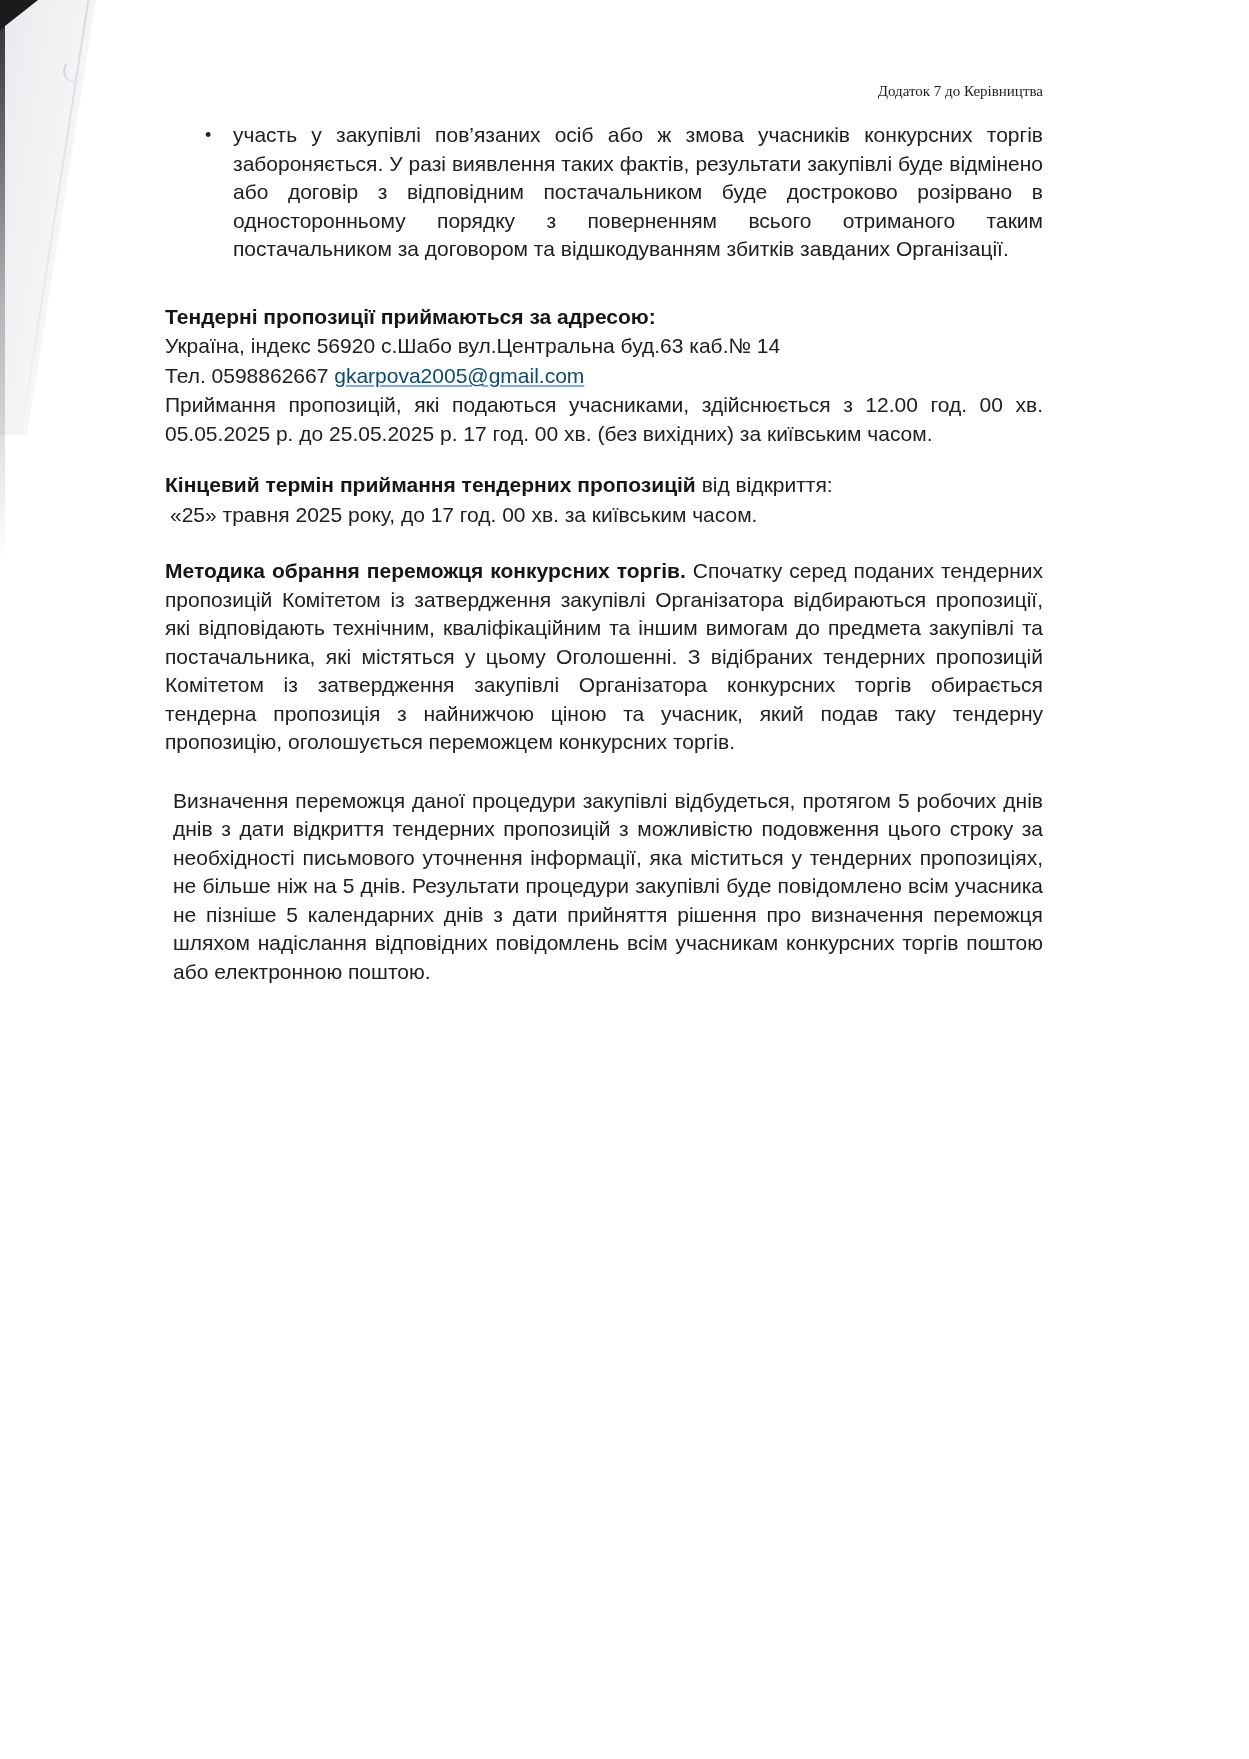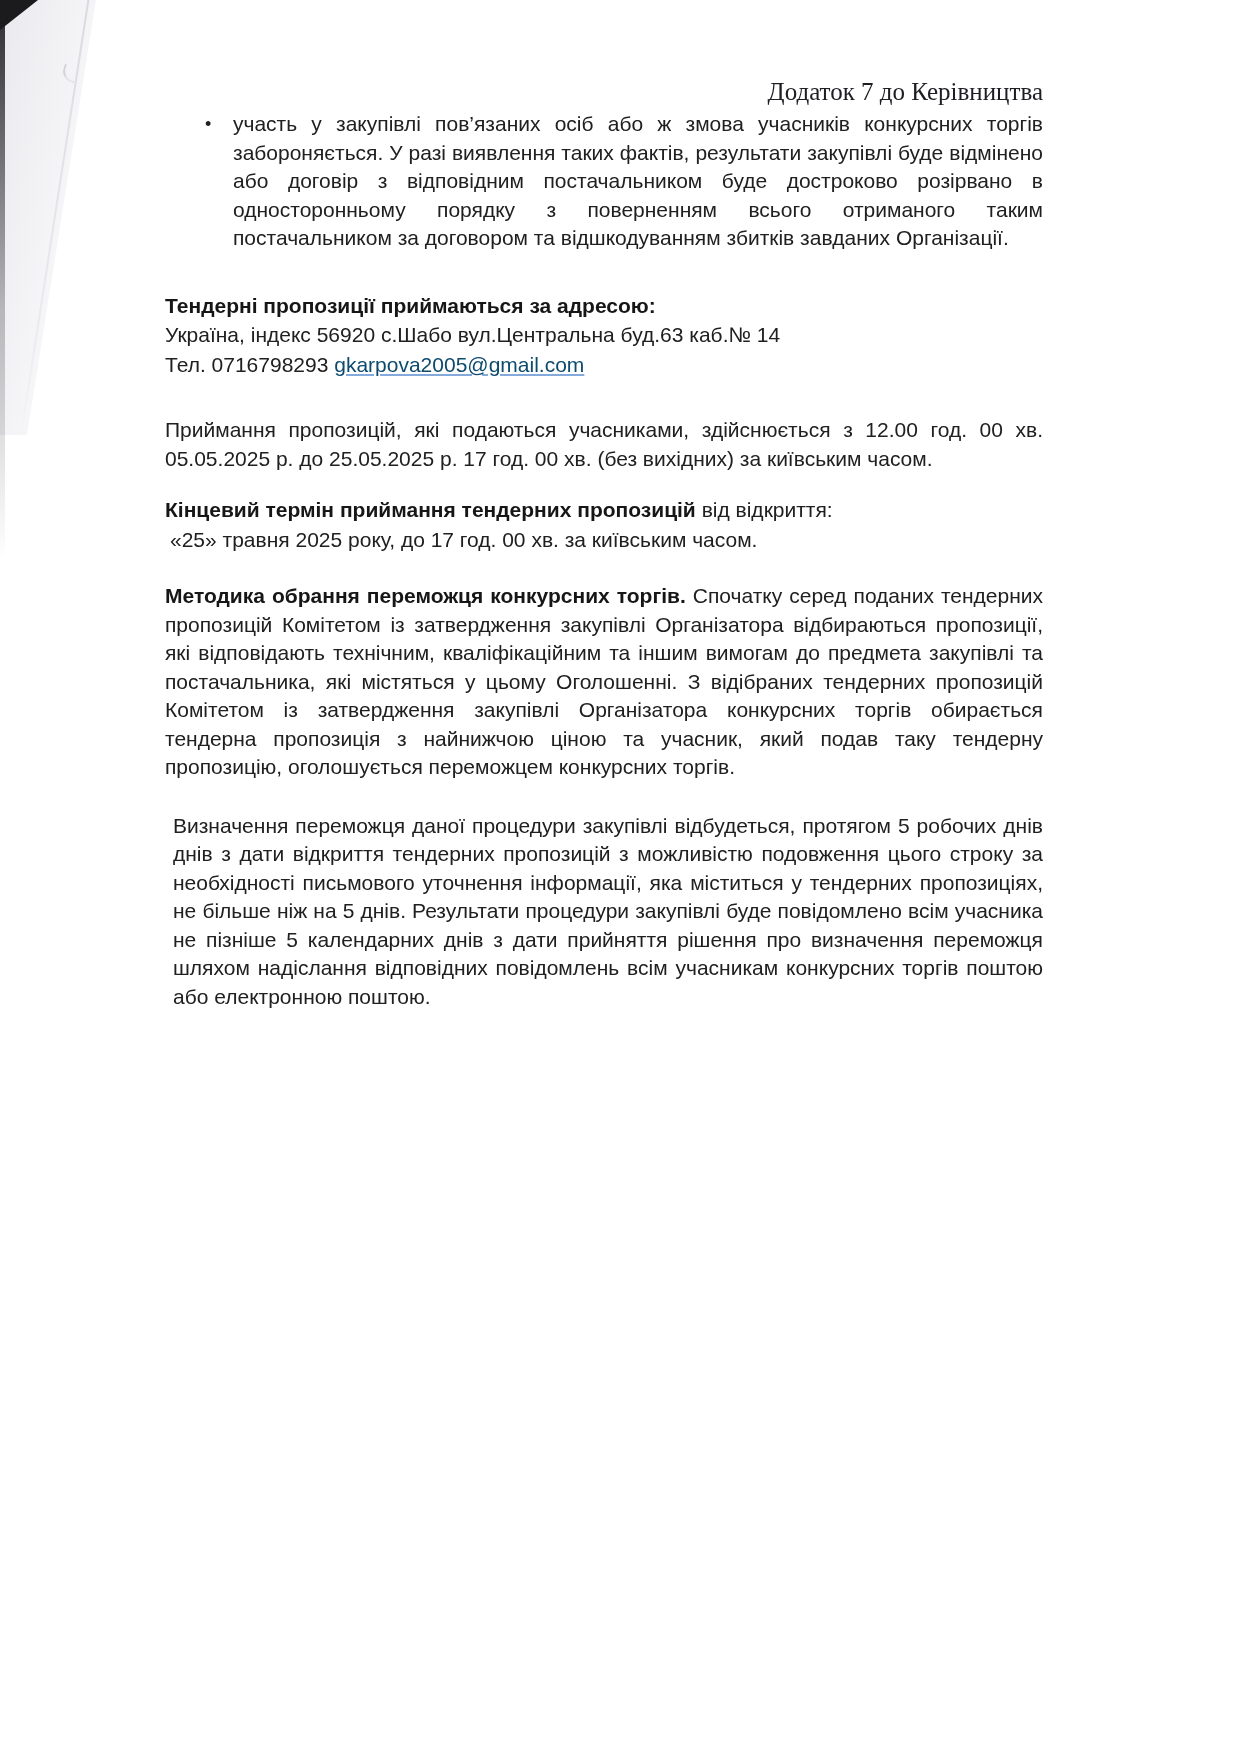--- a/index.html
+++ b/index.html
@@ -39,34 +39,34 @@
   }
 
   .content {
     position:absolute; left:165px; top:78px; width:878px;
     font-size:21px; line-height:28.5px;
   }
   p { margin:0; }
   .doc-header {
     text-align:right;
     font-family:"Liberation Serif","DejaVu Serif",serif;
-    font-size:25px; line-height:27px;
+    font-size:15px; line-height:27px;
     color:#1d1d24;
-    margin-bottom:5px;
+    margin-bottom:16px;
   }
   .bullet-row { display:flex; align-items:flex-start; }
   .bullet {
     flex:0 0 68px; box-sizing:border-box; padding-left:40px;
     font-size:18px; line-height:28.5px;
   }
   .para { text-align:justify; }
   .bold { font-weight:700; color:#161616;margin-top:45px; }
   .addr-heading { margin-top:39px; }
   .addr-line, .phone-line { line-height:30px; }
-  .acceptance { margin-top:36px; }
+  .acceptance { }
   .deadline-heading { margin-top:22px; line-height:30px; }
   .deadline-date { line-height:30px; padding-left:5px; }
   .method { margin-top:27px; }
   .winner { margin-top:30px;margin-left:8px; }
   .email {
     color:#0c4a6e;
     text-decoration:underline;
     text-decoration-color:#84aadb;
     cursor:pointer;
   }
@@ -87,21 +87,21 @@
     <p class="doc-header">Додаток 7 до Керівництва</p>
 
     <div class="bullet-row">
       <span class="bullet">•</span>
       <p class="para">участь у закупівлі пов’язаних осіб або ж змова учасників конкурсних торгів забороняється. У разі виявлення таких фактів, результати закупівлі буде відмінено або договір з відповідним постачальником буде достроково розірвано в односторонньому порядку з поверненням всього отриманого таким постачальником за договором та відшкодуванням збитків завданих Організації.</p>
     </div>
 
     <p class="addr-heading bold">Тендерні пропозиції приймаються за адресою:</p>
     <p class="addr-line">Україна, індекс 56920 с.Шабо вул.Центральна буд.63 каб.№ 14</p>
     <p class="phone-line">
-      <span>Тел. 0716798293</span>
+      <span>Тел. 0598862667</span>
       <a class="email">gkarpova2005@gmail.com</a>
     </p>
 
     <p class="para acceptance">Приймання пропозицій, які подаються учасниками, здійснюється з 12.00 год. 00 хв. 05.05.2025 р. до 25.05.2025 р. 17 год. 00 хв. (без вихідних) за київським часом.</p>
 
     <p class="deadline-heading">
       <span class="bold">Кінцевий термін приймання тендерних пропозицій</span>
       <span>від відкриття:</span>
     </p>
     <p class="deadline-date">«25» травня 2025 року, до 17 год. 00 хв. за київським часом.</p>

